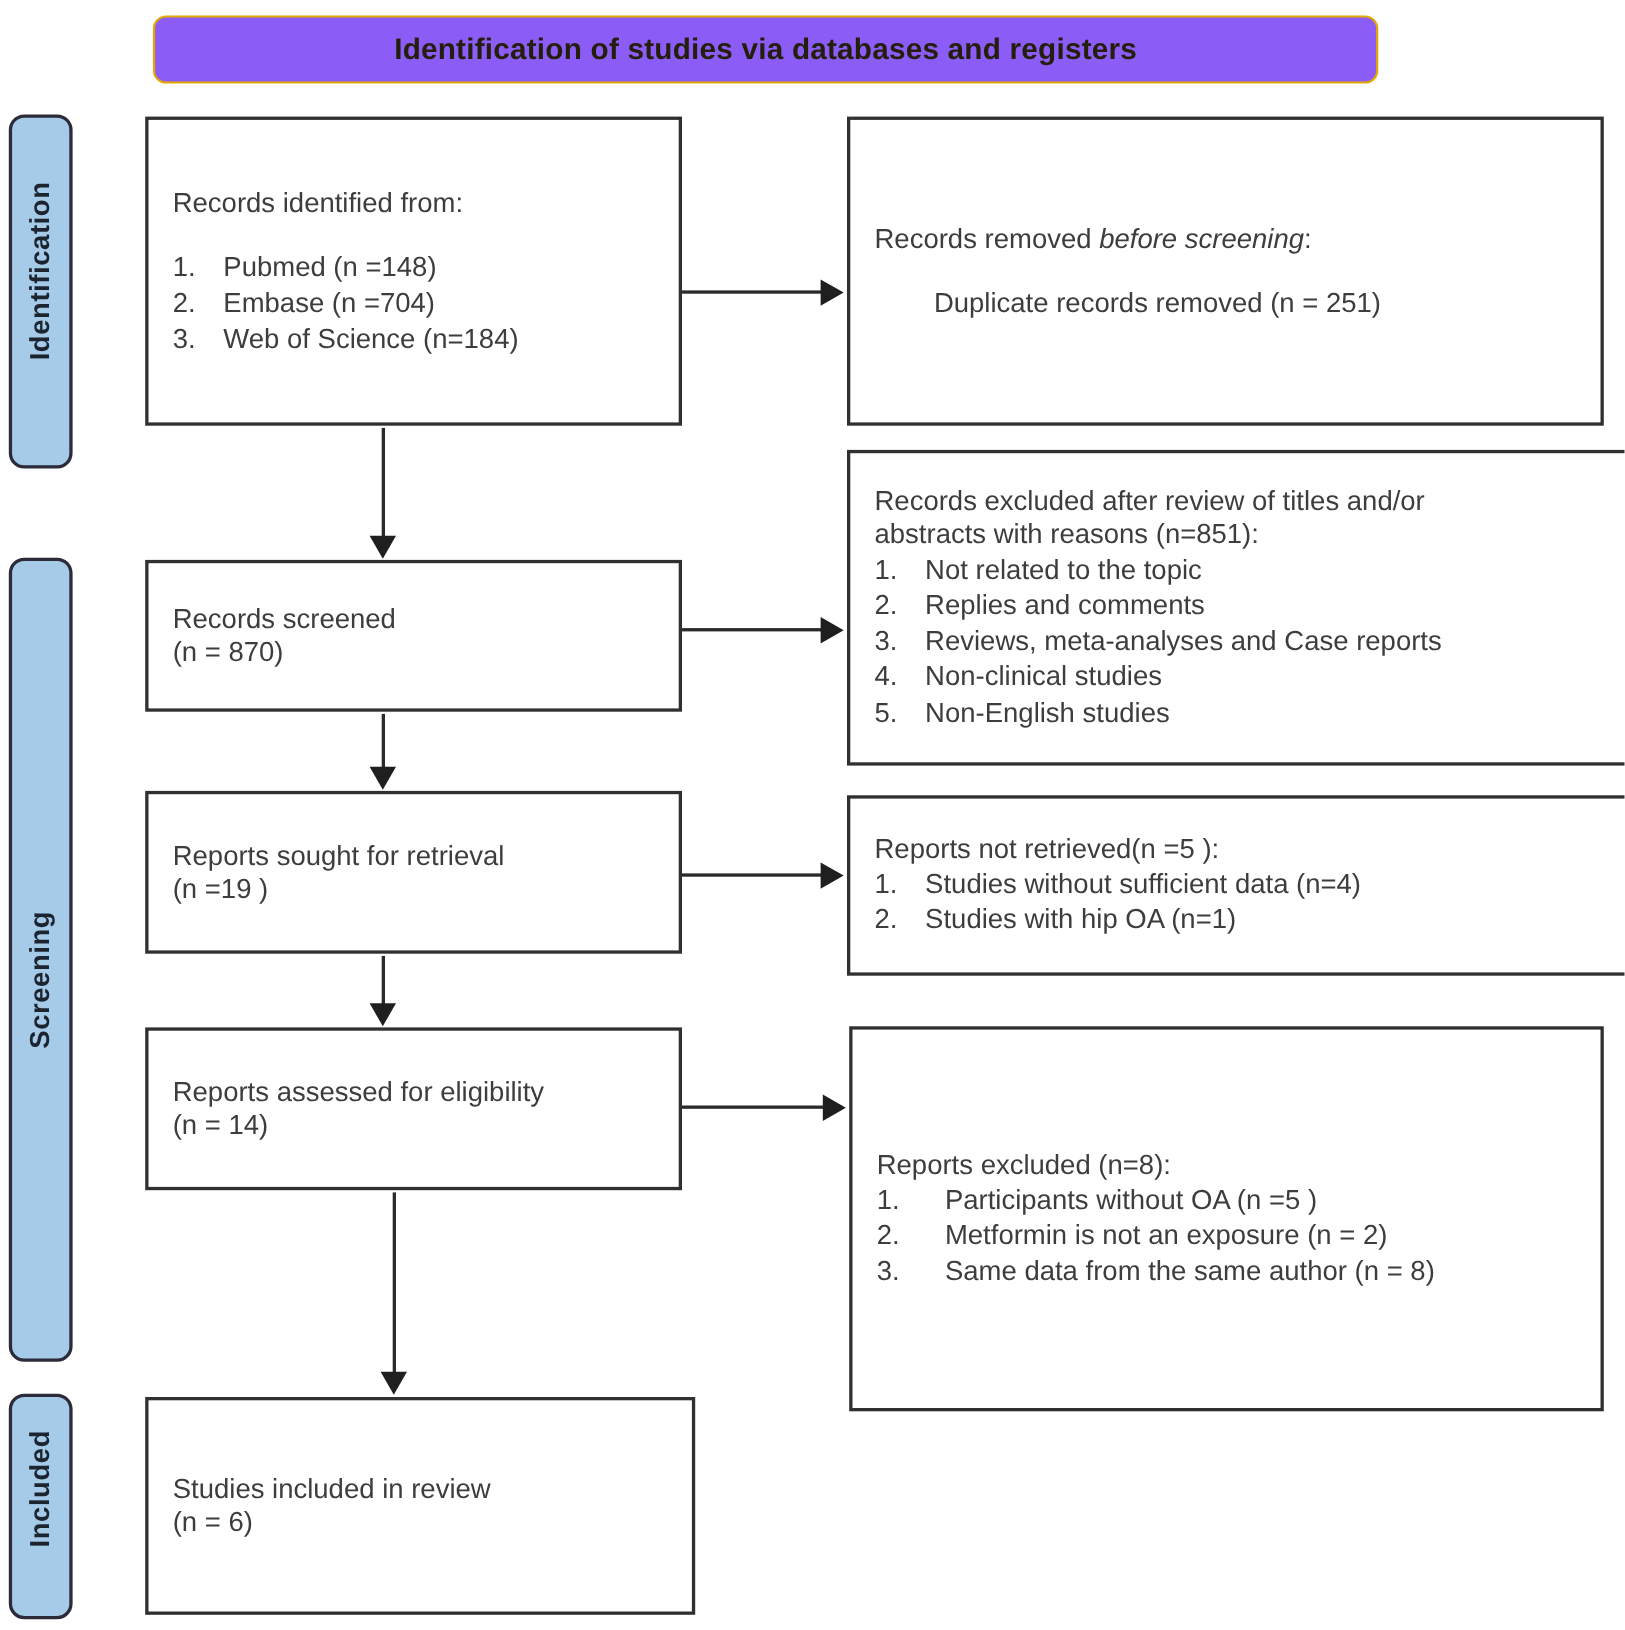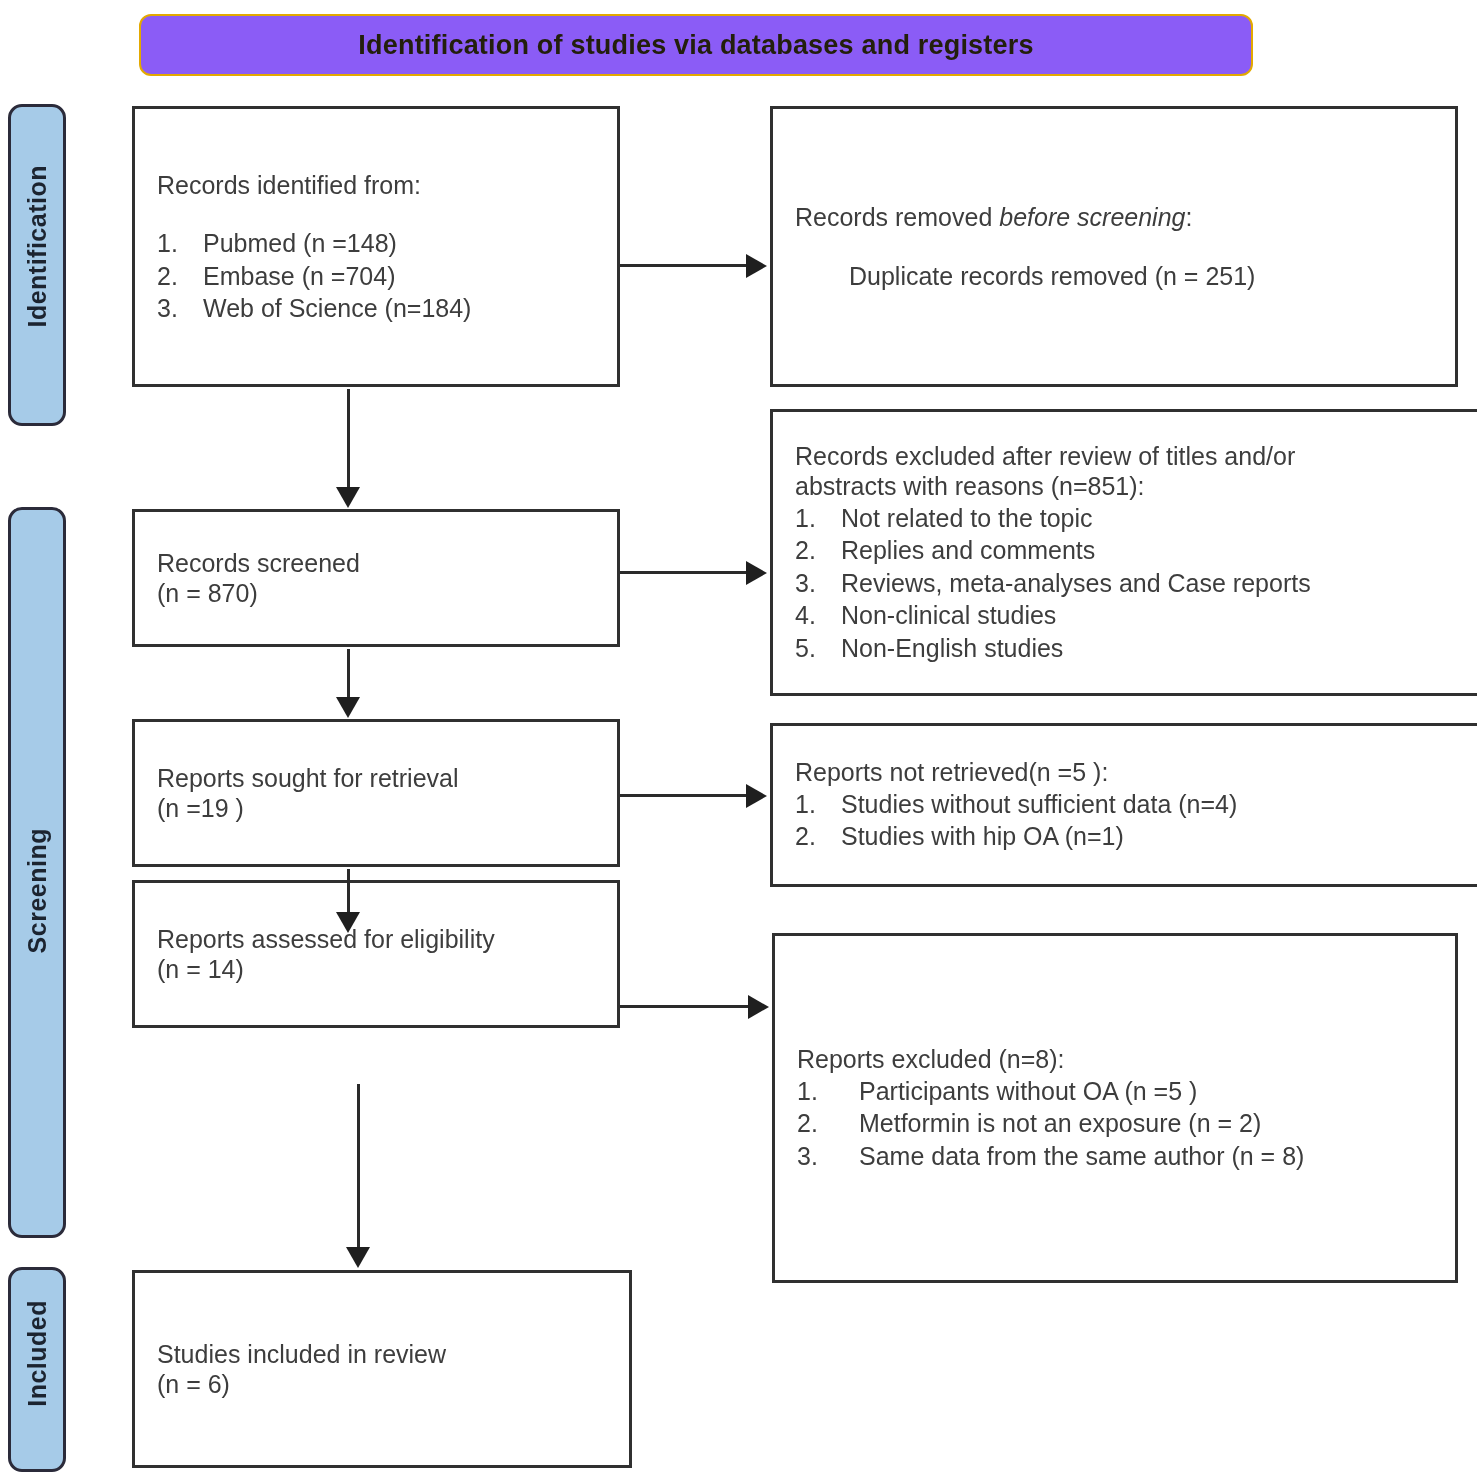--- a/index.html
+++ b/index.html
@@ -119,21 +119,21 @@
     font-style: italic;
   }
 
   
   #box-identified   { left: 132px; top: 106px;  width: 488px; height: 281px; }
   #box-removed      { left: 770px; top: 106px;  width: 688px; height: 281px; }
   #box-screened     { left: 132px; top: 509px;  width: 488px; height: 138px; }
   #box-excluded-1   { left: 770px; top: 409px;  width: 780px; height: 287px; }
   #box-sought       { left: 132px; top: 719px;  width: 488px; height: 148px; }
   #box-notretrieved { left: 770px; top: 723px;  width: 828px; height: 164px; }
-  #box-assessed     { left: 132px; top: 880px;  width: 488px; height: 148px; }
+  #box-assessed     { left: 132px; top: 934px;  width: 488px; height: 148px; }
   #box-excluded-2   { left: 772px; top: 933px;  width: 686px; height: 350px; }
   #box-included     { left: 132px; top: 1270px; width: 500px; height: 198px; }
 
   
   .conn {
     position: absolute;
     background: #2a2a2a;
   }
   .conn.h { height: 3px; }
   .conn.v { width: 3px; }

